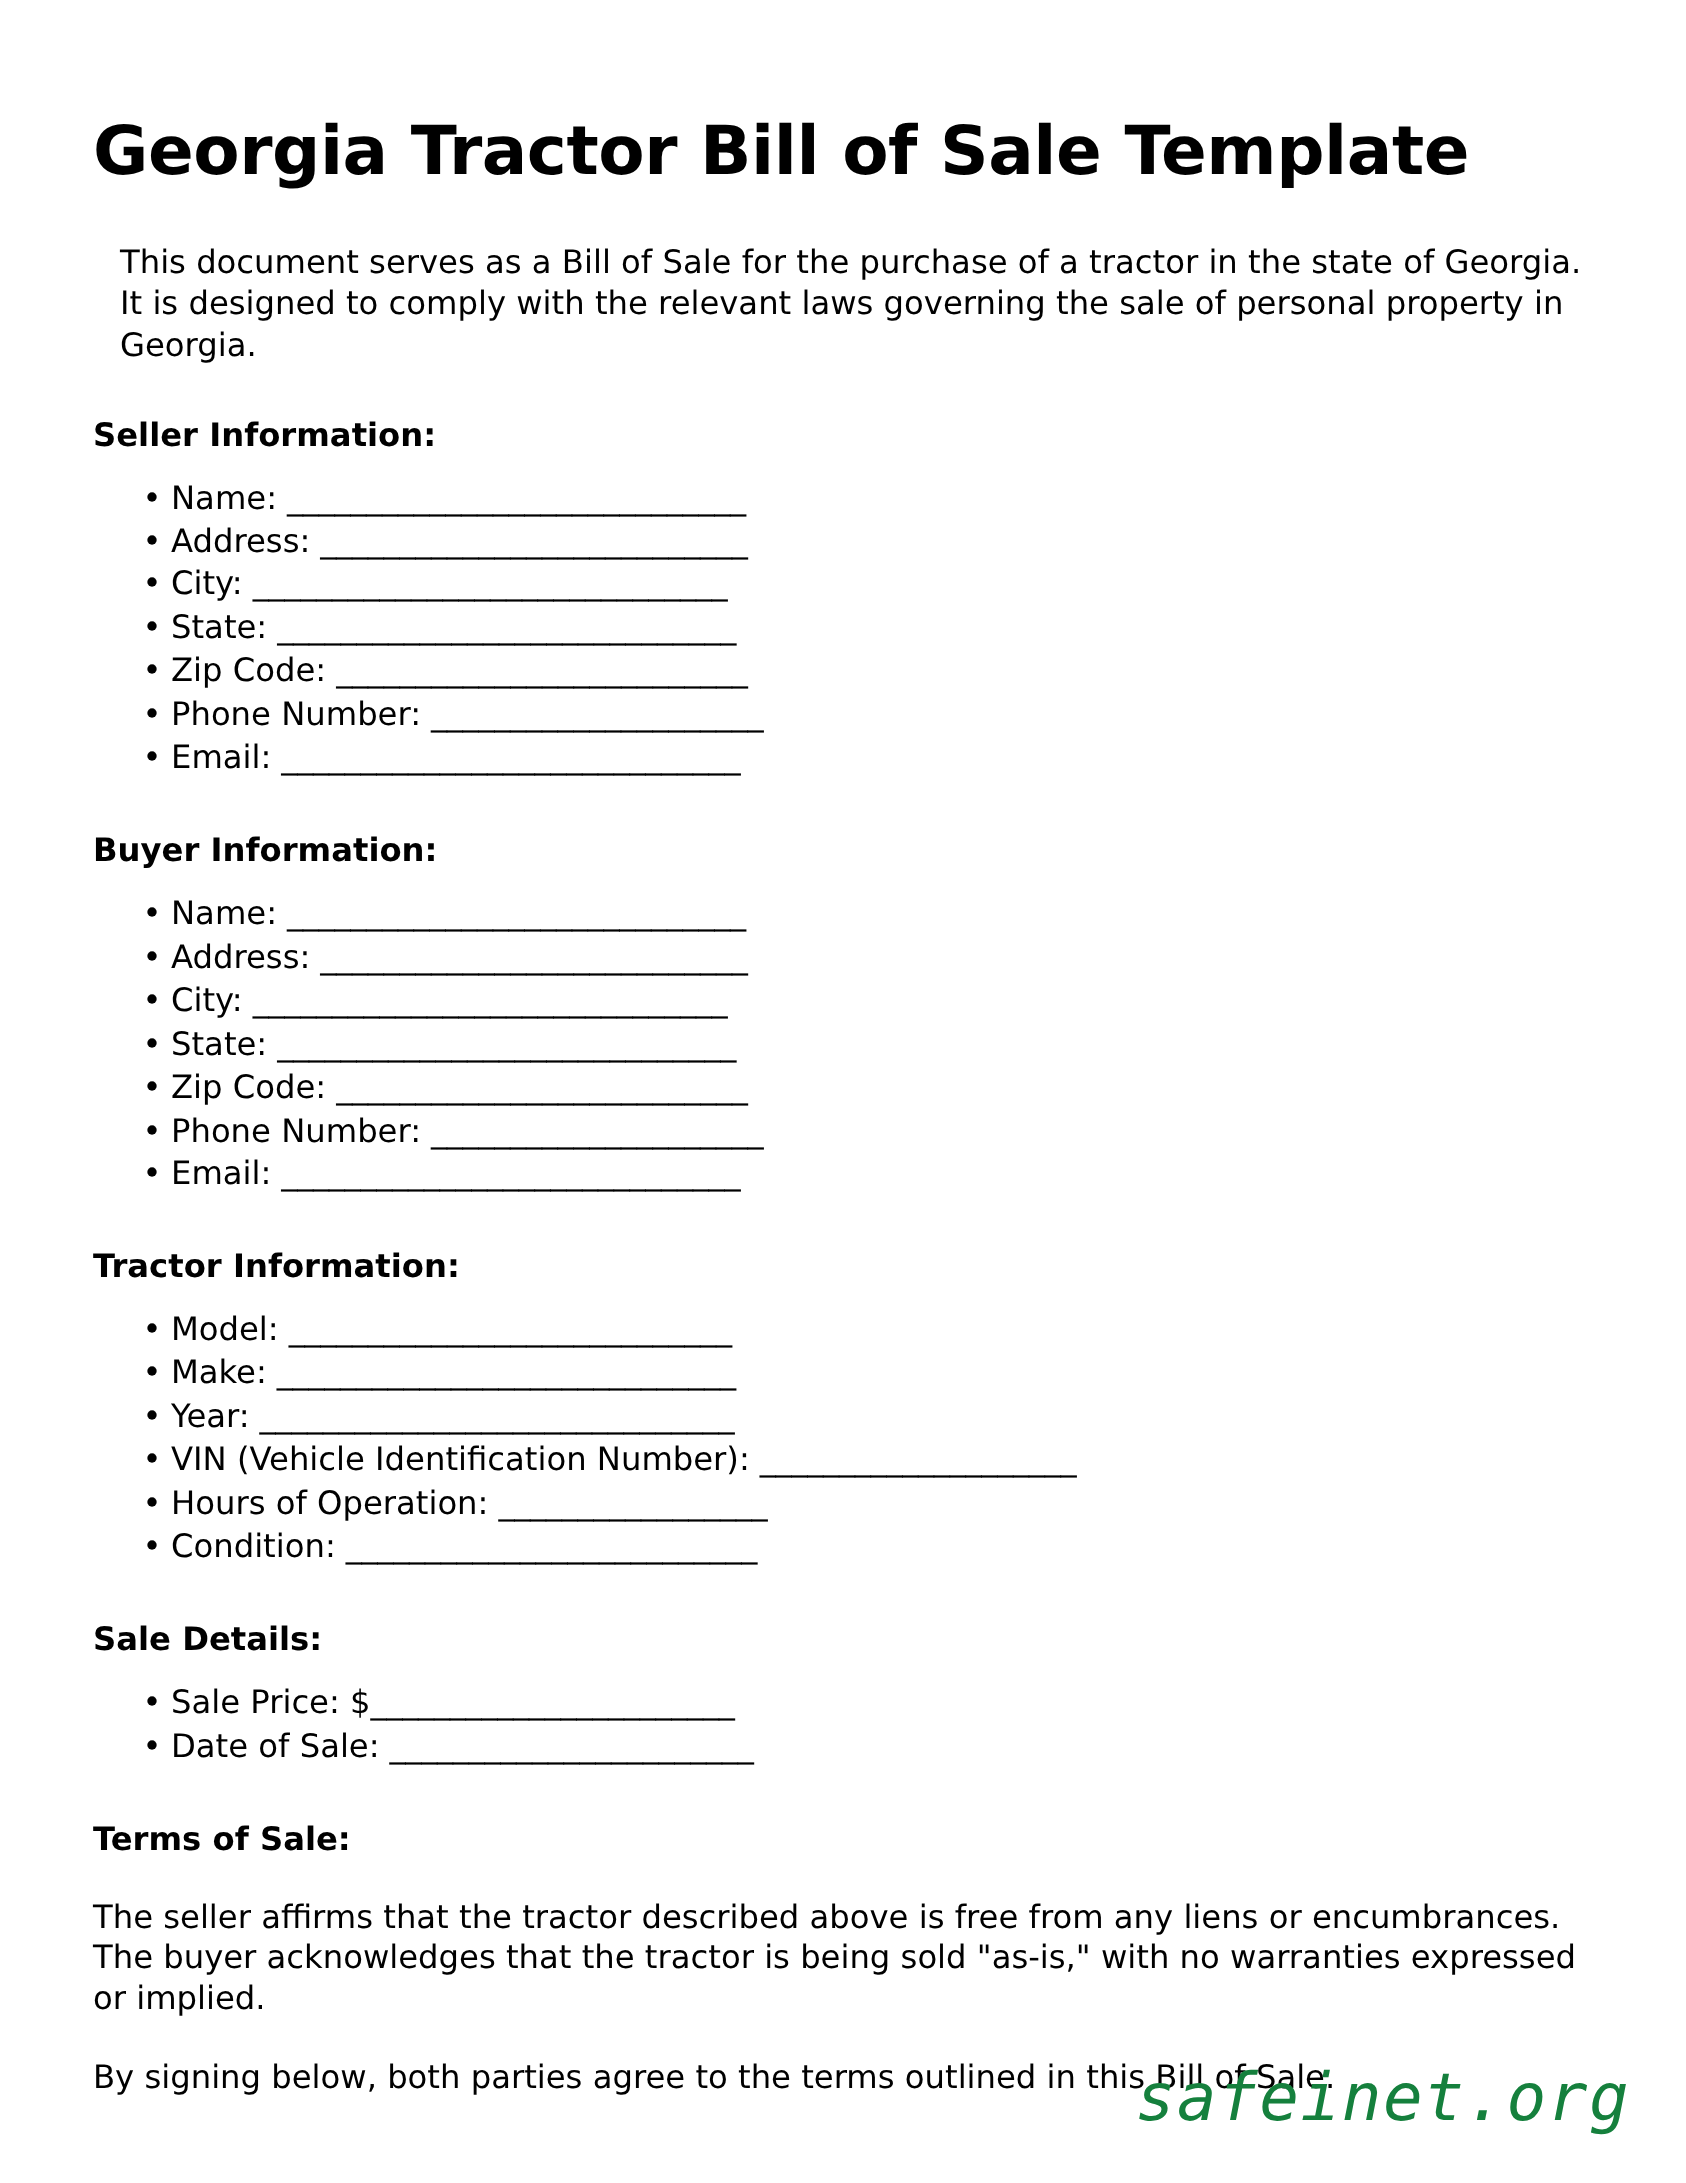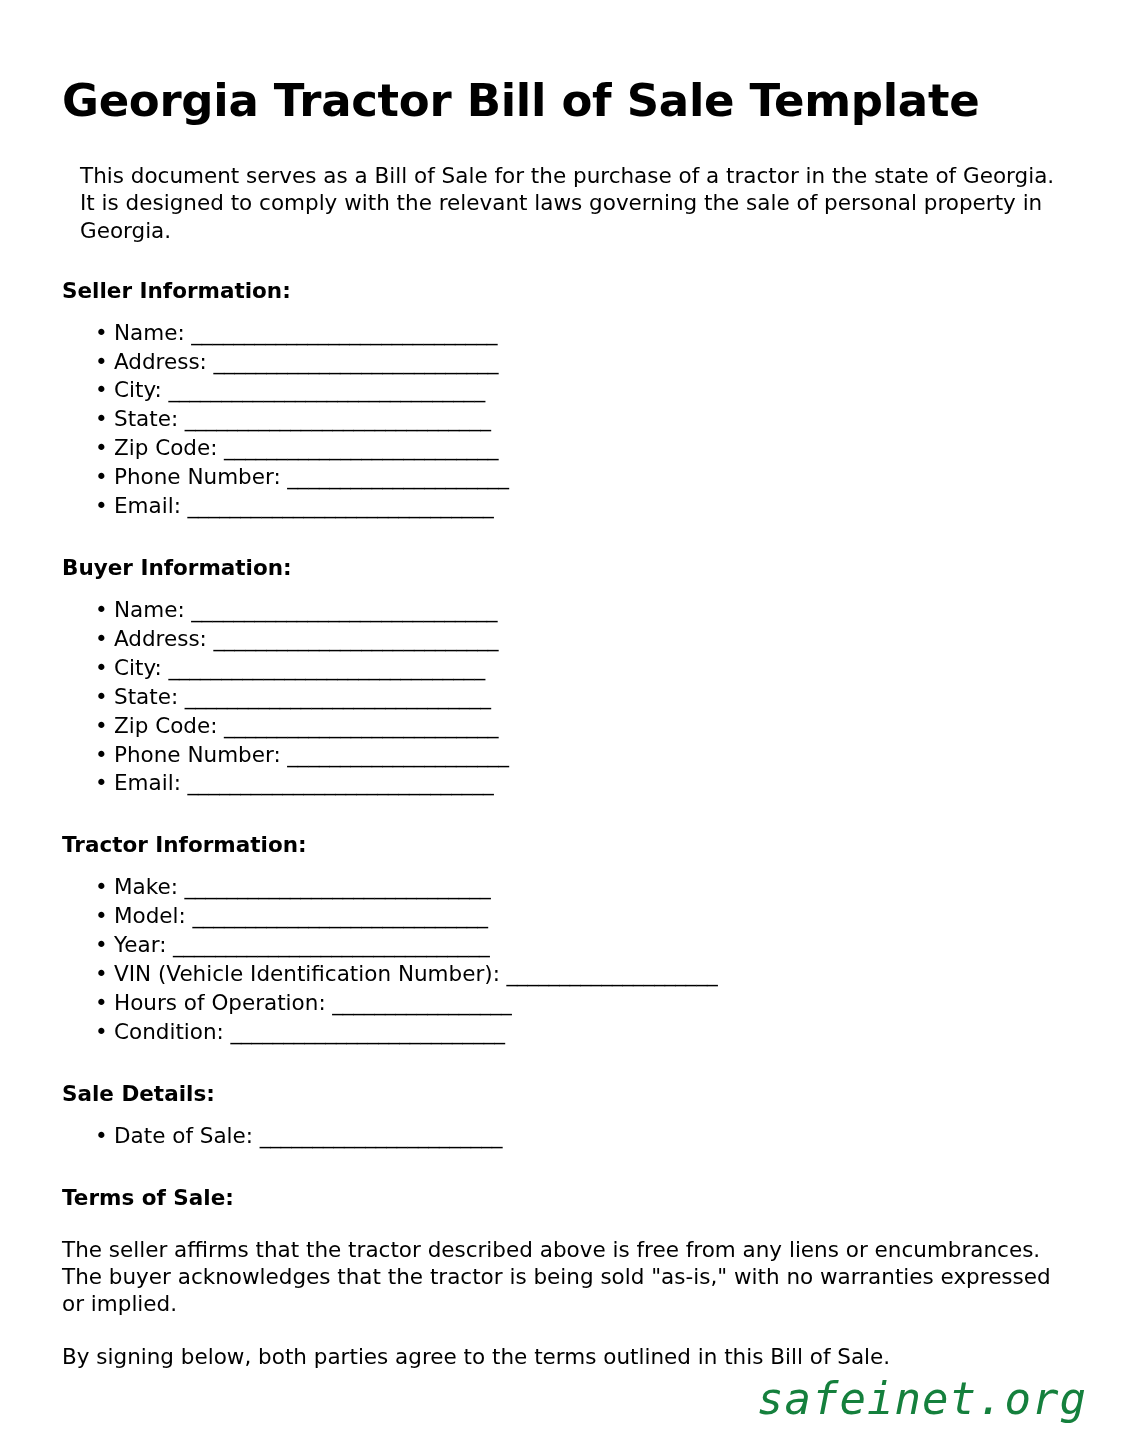--- a/index.html
+++ b/index.html
@@ -142,30 +142,31 @@
     <li><span>Address:</span><span class="blank"> ___________________________</span></li>
     <li><span>City:</span><span class="blank"> ______________________________</span></li>
     <li><span>State:</span><span class="blank"> _____________________________</span></li>
     <li><span>Zip Code:</span><span class="blank"> __________________________</span></li>
     <li><span>Phone Number:</span><span class="blank"> _____________________</span></li>
     <li><span>Email:</span><span class="blank"> _____________________________</span></li>
   </ul>
 
   <h2 class="section-heading">Tractor Information:</h2>
   <ul class="fields">
+    <li><span>Model:</span><span class="blank"> ____________________________</span></li>
     <li><span>Make:</span><span class="blank"> _____________________________</span></li>
-    <li><span>Model:</span><span class="blank"> ____________________________</span></li>
     <li><span>Year:</span><span class="blank"> ______________________________</span></li>
     <li><span>VIN (Vehicle Identification Number):</span><span class="blank"> ____________________</span></li>
     <li><span>Hours of Operation:</span><span class="blank"> _________________</span></li>
     <li><span>Condition:</span><span class="blank"> __________________________</span></li>
   </ul>
 
   <h2 class="section-heading">Sale Details:</h2>
   <ul class="fields">
+    <li><span>Sale Price: $</span><span class="blank">_______________________</span></li>
     <li><span>Date of Sale:</span><span class="blank"> _______________________</span></li>
   </ul>
 
   <h2 class="section-heading">Terms of Sale:</h2>
   <p class="terms-para">The seller affirms that the tractor described above is free from any liens or encumbrances. The buyer acknowledges that the tractor is being sold "as-is," with no warranties expressed or implied.</p>
   <p class="terms-para second">By signing below, both parties agree to the terms outlined in this Bill of Sale.</p>
 
 
   <div class="watermark" style="color: #15803d; font-style: italic;">safeinet.org</div>
 

